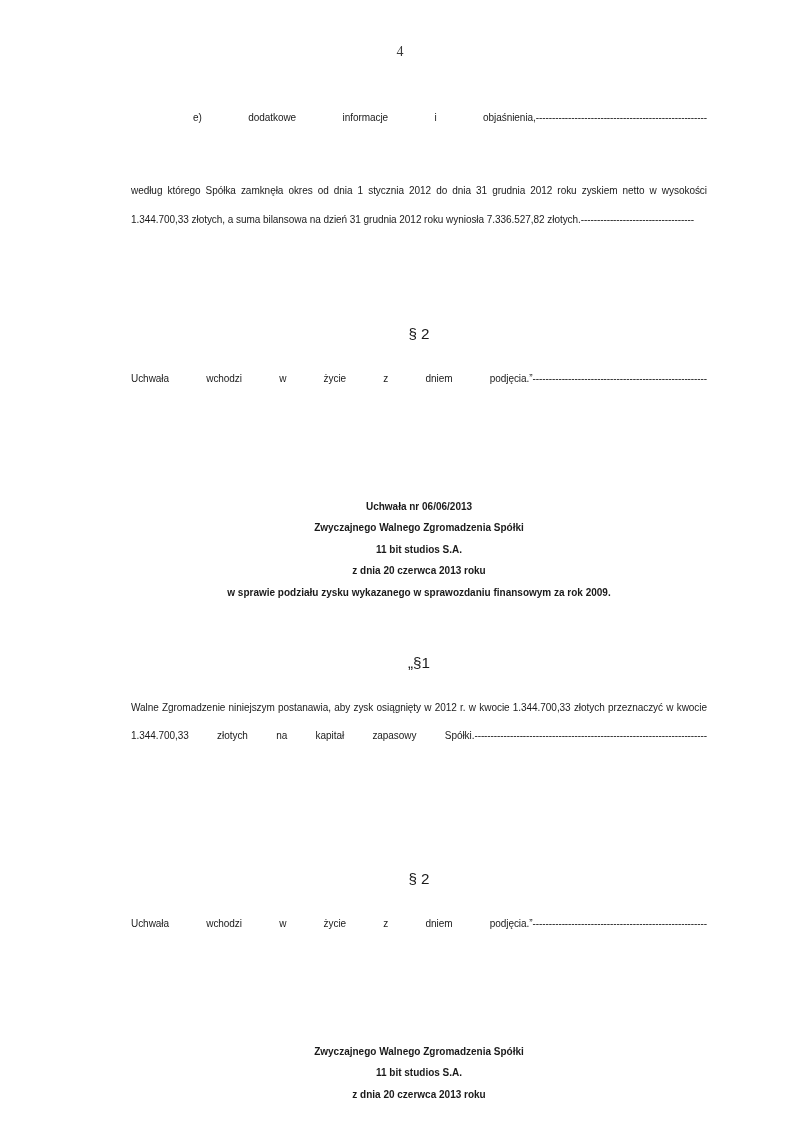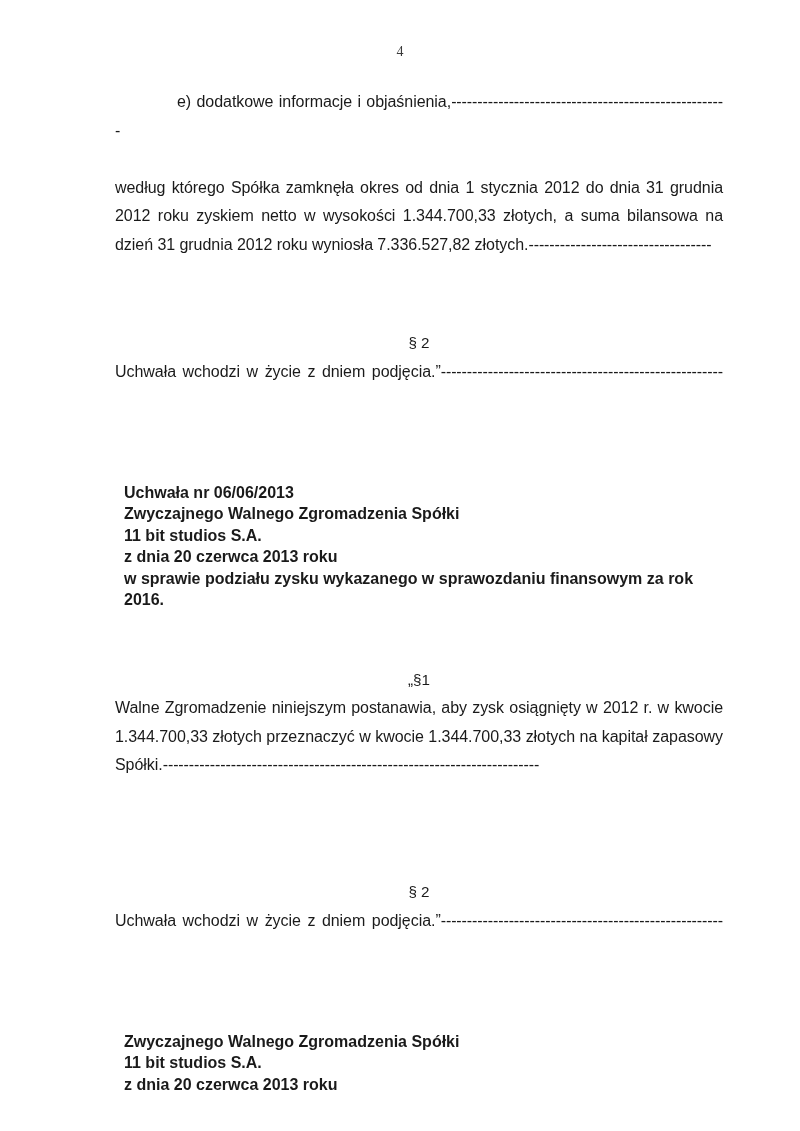--- a/index.html
+++ b/index.html
@@ -30,22 +30,22 @@
     font-size: 14px;
     color: #3a3a3a;
   }
   .content {
     position: absolute;
     left: 115px;
     top: 88px;
     width: 608px;
   }
   p.body-text {
-    margin: 0;
-    font-size: 16px;
+    margin: 16px;
+    font-size: 10px;
     line-height: 28.5px;
     text-align: justify;
     text-justify: inter-word;
     letter-spacing: -0.05px;
     word-spacing: 0px;
   }
   p.body-text.indent-first {
     text-indent: 62px;
   }
   
@@ -58,22 +58,23 @@
   .dashes {
     letter-spacing: -0.1px;
   }
   .center-line {
     margin: 0;
     text-align: center;
     font-size: 15.2px;
     line-height: 28.5px;
   }
   .heading-block {
-    margin: 9px;
-    font-size: 16px;
+    margin: 0;
+    text-align: center;
+    font-size: 10px;
     line-height: 21.5px;
   }
   .heading-block .hl {
     display: block;
   }
   .heading-block .bold {
     font-weight: bold;
   }
   .heading-block .regular {
     font-weight: bold;
@@ -100,21 +101,21 @@
     <p class="center-line">§ 2</p>
     <p class="body-text stretch-last"><span>Uchwała wchodzi w życie z dniem podjęcia.”</span><span class="dashes">------------------------------------------------------</span></p>
 
     <div class="gap-xl"></div>
 
     <div class="heading-block">
       <span class="hl bold">Uchwała nr 06/06/2013</span>
       <span class="hl bold">Zwyczajnego Walnego Zgromadzenia Spółki</span>
       <span class="hl regular">11 bit studios S.A.</span>
       <span class="hl regular">z dnia 20 czerwca 2013 roku</span>
-      <span class="hl bold">w sprawie podziału zysku wykazanego w sprawozdaniu finansowym za rok 2016.</span>
+      <span class="hl bold">w sprawie podziału zysku wykazanego w sprawozdaniu finansowym za rok 2009.</span>
     </div>
 
     <div class="gap-lg"></div>
 
     <p class="center-line">„§1</p>
     <p class="body-text stretch-last"><span>Walne Zgromadzenie niniejszym postanawia, aby zysk osiągnięty w 2012 r. w kwocie 1.344.700,33 złotych przeznaczyć w kwocie 1.344.700,33 złotych na kapitał zapasowy Spółki.</span><span class="dashes">------------------------------------------------------------------------</span></p>
 
     <div class="gap-xxl"></div>
 
     <p class="center-line">§ 2</p>

